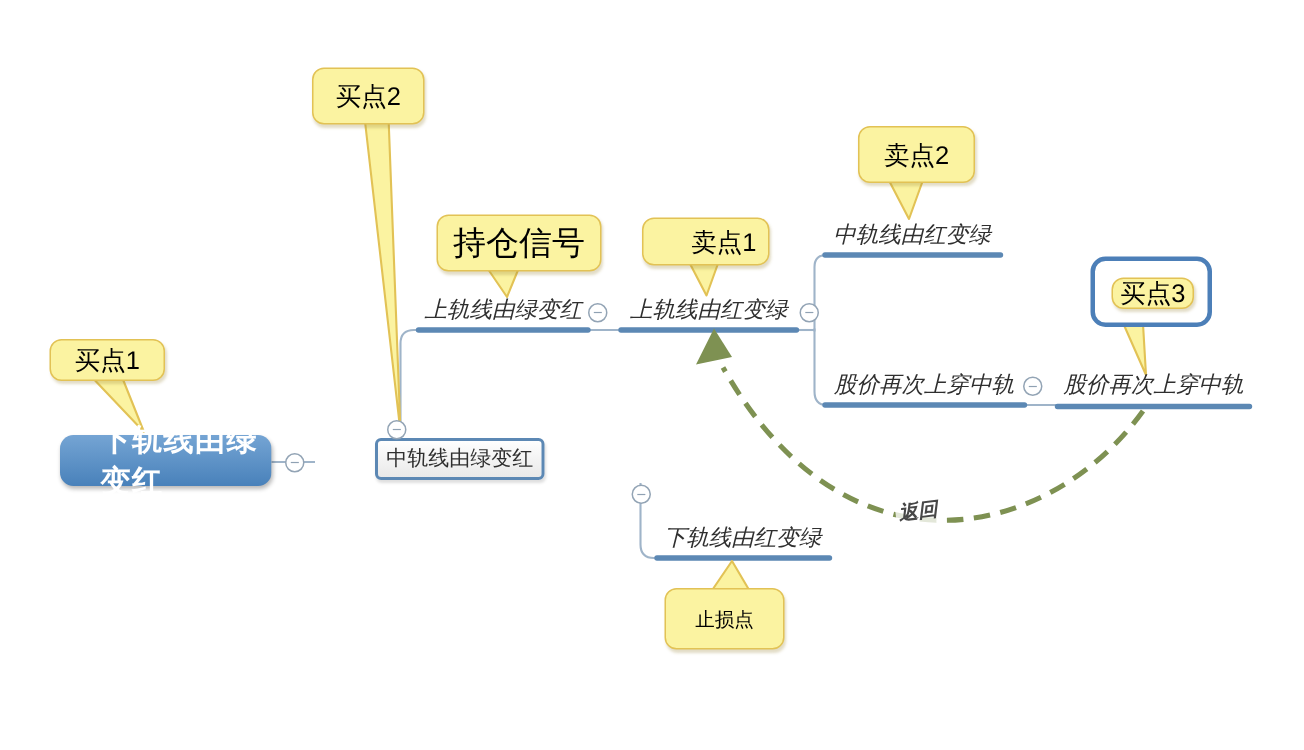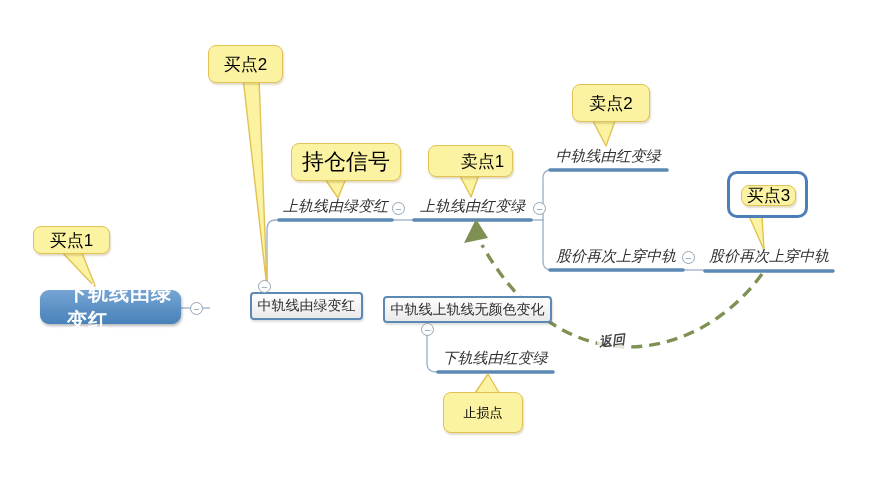--- a/index.html
+++ b/index.html
@@ -65,21 +65,20 @@
     <polygon class="tail" points="473,396 501,396 488,374"></polygon>
 
     <path class="curve" d="M762 274 C 700 360, 565 392, 482 245"></path>
     <polygon class="curve-arrow" points="476,219 464,243 488,238"></polygon>
   </svg>
 
   <div class="abs root-node" style="left:40px;top:290px;width:141px;height:34px;">下轨线由绿变红</div>
 
   <div class="abs box-node" style="left:210px;top:292px;width:113px;height:28px;">中轨线由绿变红</div>
 
-  <div class="abs box-node" style="left:343px;top:296px;width:169px;height:27px;">中轨线上轨线无颜色变化</div>
 
   <div class="abs ltext" style="left:414px;top:197px;width:117px;">上轨线由红变绿</div>
 
   <div class="abs ltext" style="left:279px;top:197px;width:113px;">上轨线由绿变红</div>
 
   <div class="abs ltext" style="left:549px;top:147px;width:118px;">中轨线由红变绿</div>
 
   <div class="abs ltext" style="left:549px;top:247px;width:134px;">股价再次上穿中轨</div>
 
   <div class="abs ltext" style="left:705px;top:247px;width:128px;">股价再次上穿中轨</div>

